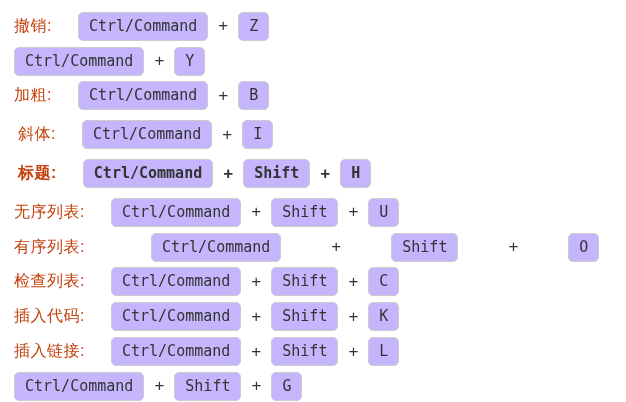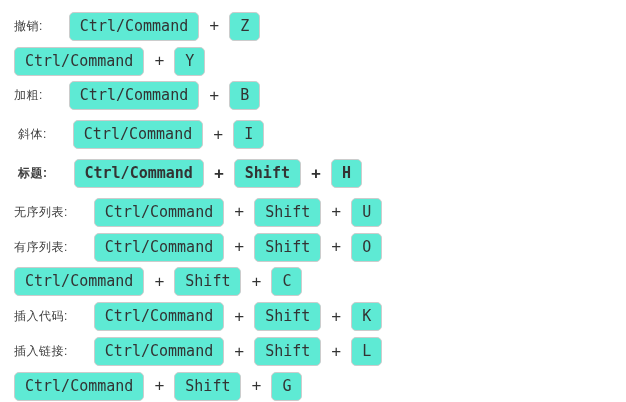--- a/index.html
+++ b/index.html
@@ -15,31 +15,31 @@
     padding: 9px 0 0 14px;
     box-sizing: border-box;
   }
   .shortcut-row {
     display: flex;
     align-items: center;
     height: 34.8px;
     white-space: nowrap;
   }
   .shortcut-label {
-    font-size: 12px;
-    color: #404040;
+    font-size: 16px;
+    color: #c2410c;
     margin-right: 26px;
     letter-spacing: 0.5px;
   }
   kbd.key {
     font-family: "DejaVu Sans Mono", "Liberation Mono", monospace;
     font-size: 15px;
     line-height: 15px;
     color: #333333;
-    background: #5eead4;
+    background: #c4b5fd;
     border: 1px solid #cccccc;
     border-radius: 5px;
     padding: 6px 10px;
     display: inline-block;
   }
   .plus-sep {
     font-size: 17px;
     color: #333333;
     margin: 0 10px;
   }
@@ -81,29 +81,30 @@
         <kbd class="key">H</kbd>
       </p>
       <p class="shortcut-row" style="margin: 0px; text-align: right;">
         <span class="shortcut-label">无序列表:</span>
         <kbd class="key">Ctrl/Command</kbd>
         <span class="plus-sep">+</span>
         <kbd class="key">Shift</kbd>
         <span class="plus-sep">+</span>
         <kbd class="key">U</kbd>
       </p>
-      <p class="shortcut-row" style="margin: 0px;">
+      <p class="shortcut-row" style="margin: 0px; gap: 40px;">
         <span class="shortcut-label">有序列表:</span>
         <kbd class="key">Ctrl/Command</kbd>
         <span class="plus-sep">+</span>
         <kbd class="key">Shift</kbd>
         <span class="plus-sep">+</span>
         <kbd class="key">O</kbd>
       </p>
       <p class="shortcut-row" style="margin: 0px;">
+        <span class="shortcut-label">检查列表:</span>
         <kbd class="key">Ctrl/Command</kbd>
         <span class="plus-sep">+</span>
         <kbd class="key">Shift</kbd>
         <span class="plus-sep">+</span>
         <kbd class="key">C</kbd>
       </p>
       <p class="shortcut-row" style="margin: 0px;">
         <span class="shortcut-label">插入代码:</span>
         <kbd class="key">Ctrl/Command</kbd>
         <span class="plus-sep">+</span>

